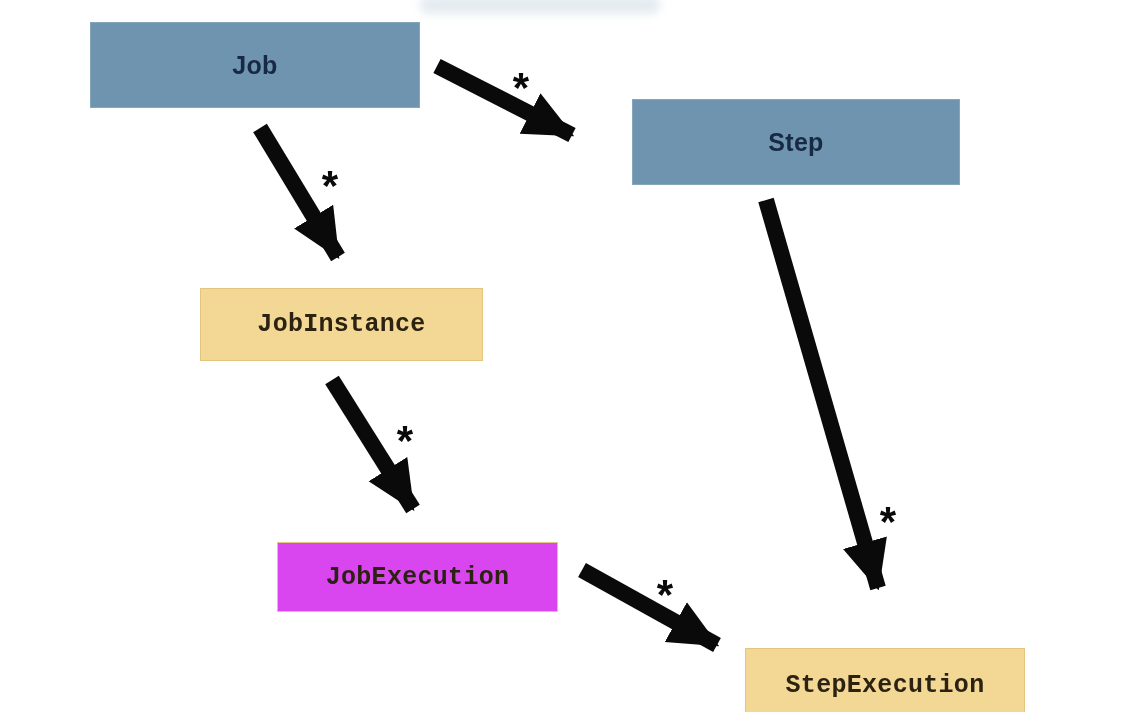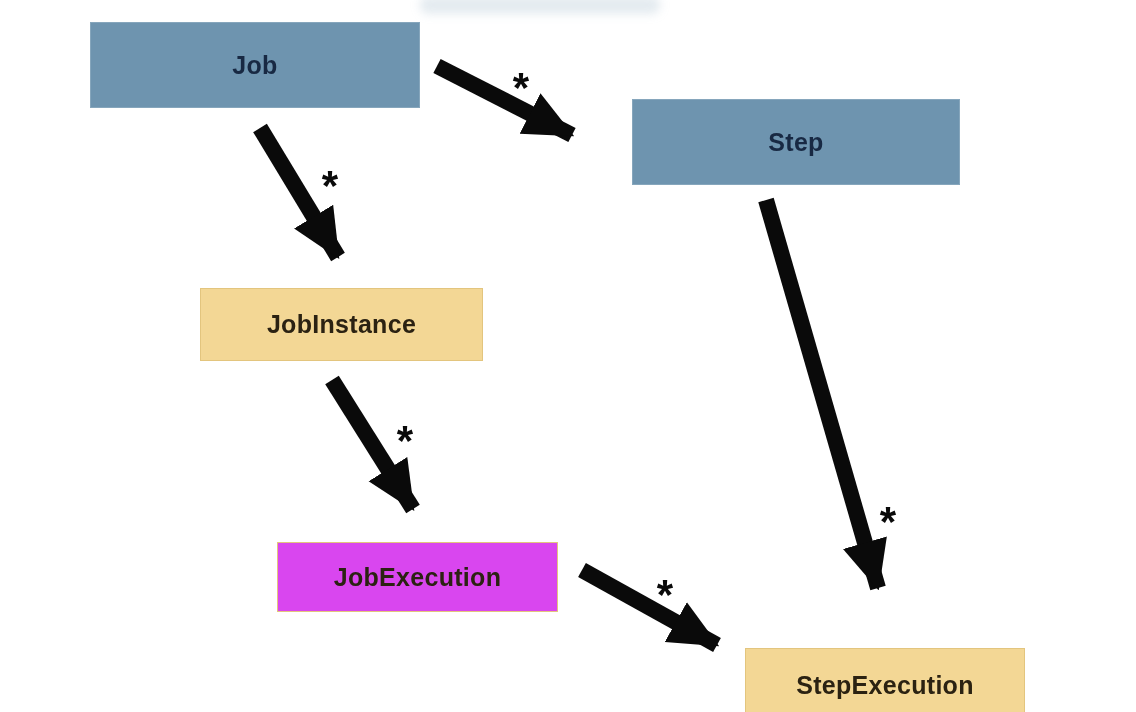--- a/index.html
+++ b/index.html
@@ -28,20 +28,21 @@
     display: flex;
     align-items: center;
     justify-content: center;
     box-sizing: border-box;
   }
   .node--blue {
     border: 1px solid #86a6bc;
   }
   .node--tan {
     border: 1px solid #e3c57e;
+    font-family: Liberation Mono, monospace;
   }
   .node-label {
     font-weight: bold;
     font-size: 25px;
     letter-spacing: 0.3px;
   }
   .mult {
     position: absolute;
     transform: translateX(-50%);
     font-weight: bold;

